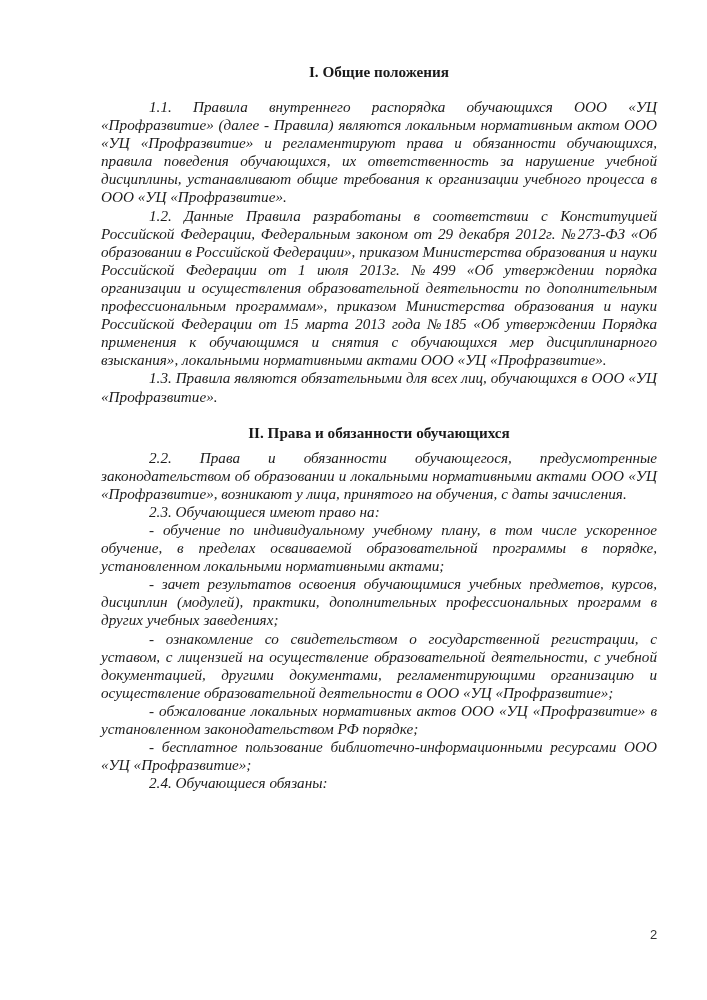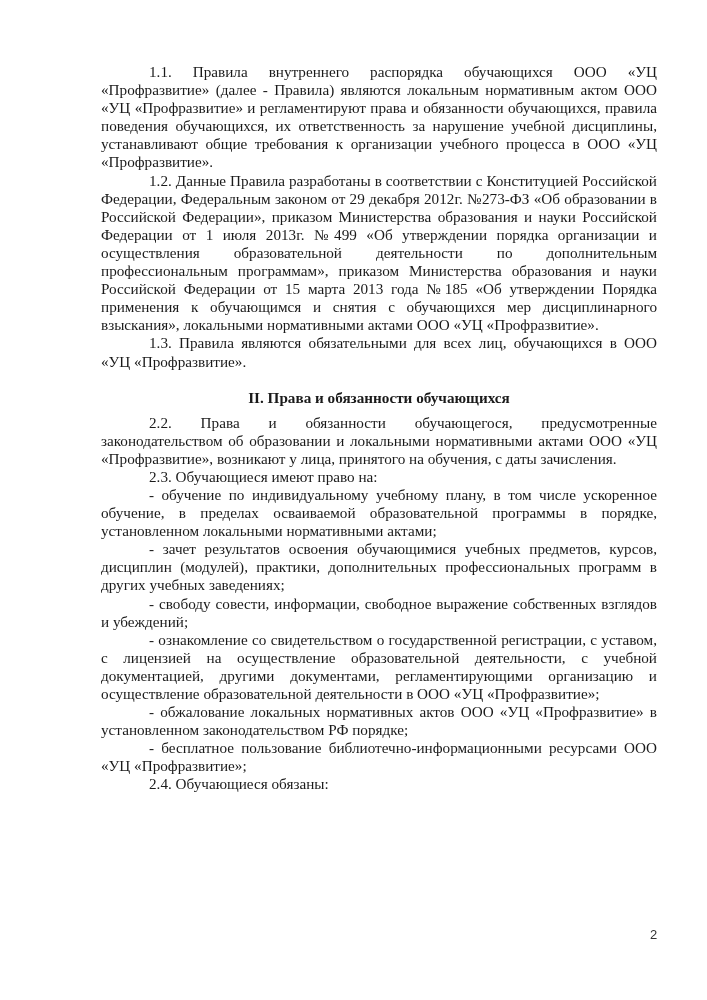--- a/index.html
+++ b/index.html
@@ -8,42 +8,42 @@
     position:absolute; left:101px; top:63px; width:556px;
     font-family: "Liberation Serif", "DejaVu Serif", serif;
     font-size:15.2px; line-height:18.1px; color:#1a1a1a;
   }
   h2 {
     font-size:15.2px; font-weight:bold; text-align:center;
     margin:0; line-height:18px;
   }
   .sec1 { margin-bottom:17px; }
   .sec2 { margin-top:18px; margin-bottom:7px; }
-  p { margin:0; text-align:justify; text-indent:48px; }
+  p { margin:0; text-align:justify; text-indent:48px;font-style:italic; }
   p.item { text-indent:48px; }
   .pagenum {
     position:absolute; left:650px; top:927px;
     font-family: "Liberation Sans", "DejaVu Sans", sans-serif;
     font-size:13px; color:#333;
   }
 </style>
 </head>
 <body>
 
 <div class="page">
+  <h2 class="sec1">I. Общие положения</h2>
   <p>1.1. Правила внутреннего распорядка обучающихся ООО «УЦ «Профразвитие» (далее - Правила) являются локальным нормативным актом ООО «УЦ «Профразвитие» и регламентируют права и обязанности обучающихся, правила поведения обучающихся, их ответственность за нарушение учебной дисциплины, устанавливают общие требования к организации учебного процесса в ООО «УЦ «Профразвитие».</p>
   <p>1.2. Данные Правила разработаны в соответствии с Конституцией Российской Федерации, Федеральным законом от 29 декабря 2012г. №273-ФЗ «Об образовании в Российской Федерации», приказом Министерства образования и науки Российской Федерации от 1 июля 2013г. №499 «Об утверждении порядка организации и осуществления образовательной деятельности по дополнительным профессиональным программам», приказом Министерства образования и науки Российской Федерации от 15 марта 2013 года №185 «Об утверждении Порядка применения к обучающимся и снятия с обучающихся мер дисциплинарного взыскания», локальными нормативными актами ООО «УЦ «Профразвитие».</p>
   <p>1.3. Правила являются обязательными для всех лиц, обучающихся в ООО «УЦ «Профразвитие».</p>
 
   <h2 class="sec2">II. Права и обязанности обучающихся</h2>
   <p>2.2. Права и обязанности обучающегося, предусмотренные законодательством об образовании и локальными нормативными актами ООО «УЦ «Профразвитие», возникают у лица, принятого на обучения, с даты зачисления.</p>
   <p>2.3. Обучающиеся имеют право на:</p>
   <p class="item">- обучение по индивидуальному учебному плану, в том числе ускоренное обучение, в пределах осваиваемой образовательной программы в порядке, установленном локальными нормативными актами;</p>
   <p class="item">- зачет результатов освоения обучающимися учебных предметов, курсов, дисциплин (модулей), практики, дополнительных профессиональных программ в других учебных заведениях;</p>
-  <p class="item">- свободу совести, информации, свободное выражение собственных взглядов и убеждений;</p>
   <p class="item">- ознакомление со свидетельством о государственной регистрации, с уставом, с лицензией на осуществление образовательной деятельности, с учебной документацией, другими документами, регламентирующими организацию и осуществление образовательной деятельности в ООО «УЦ «Профразвитие»;</p>
   <p class="item">- обжалование локальных нормативных актов ООО «УЦ «Профразвитие» в установленном законодательством РФ порядке;</p>
   <p class="item">- бесплатное пользование библиотечно-информационными ресурсами ООО «УЦ «Профразвитие»;</p>
   <p>2.4. Обучающиеся обязаны:</p>
 
 </div>
 
 <div class="pagenum">2</div>
 
 </body></html>

